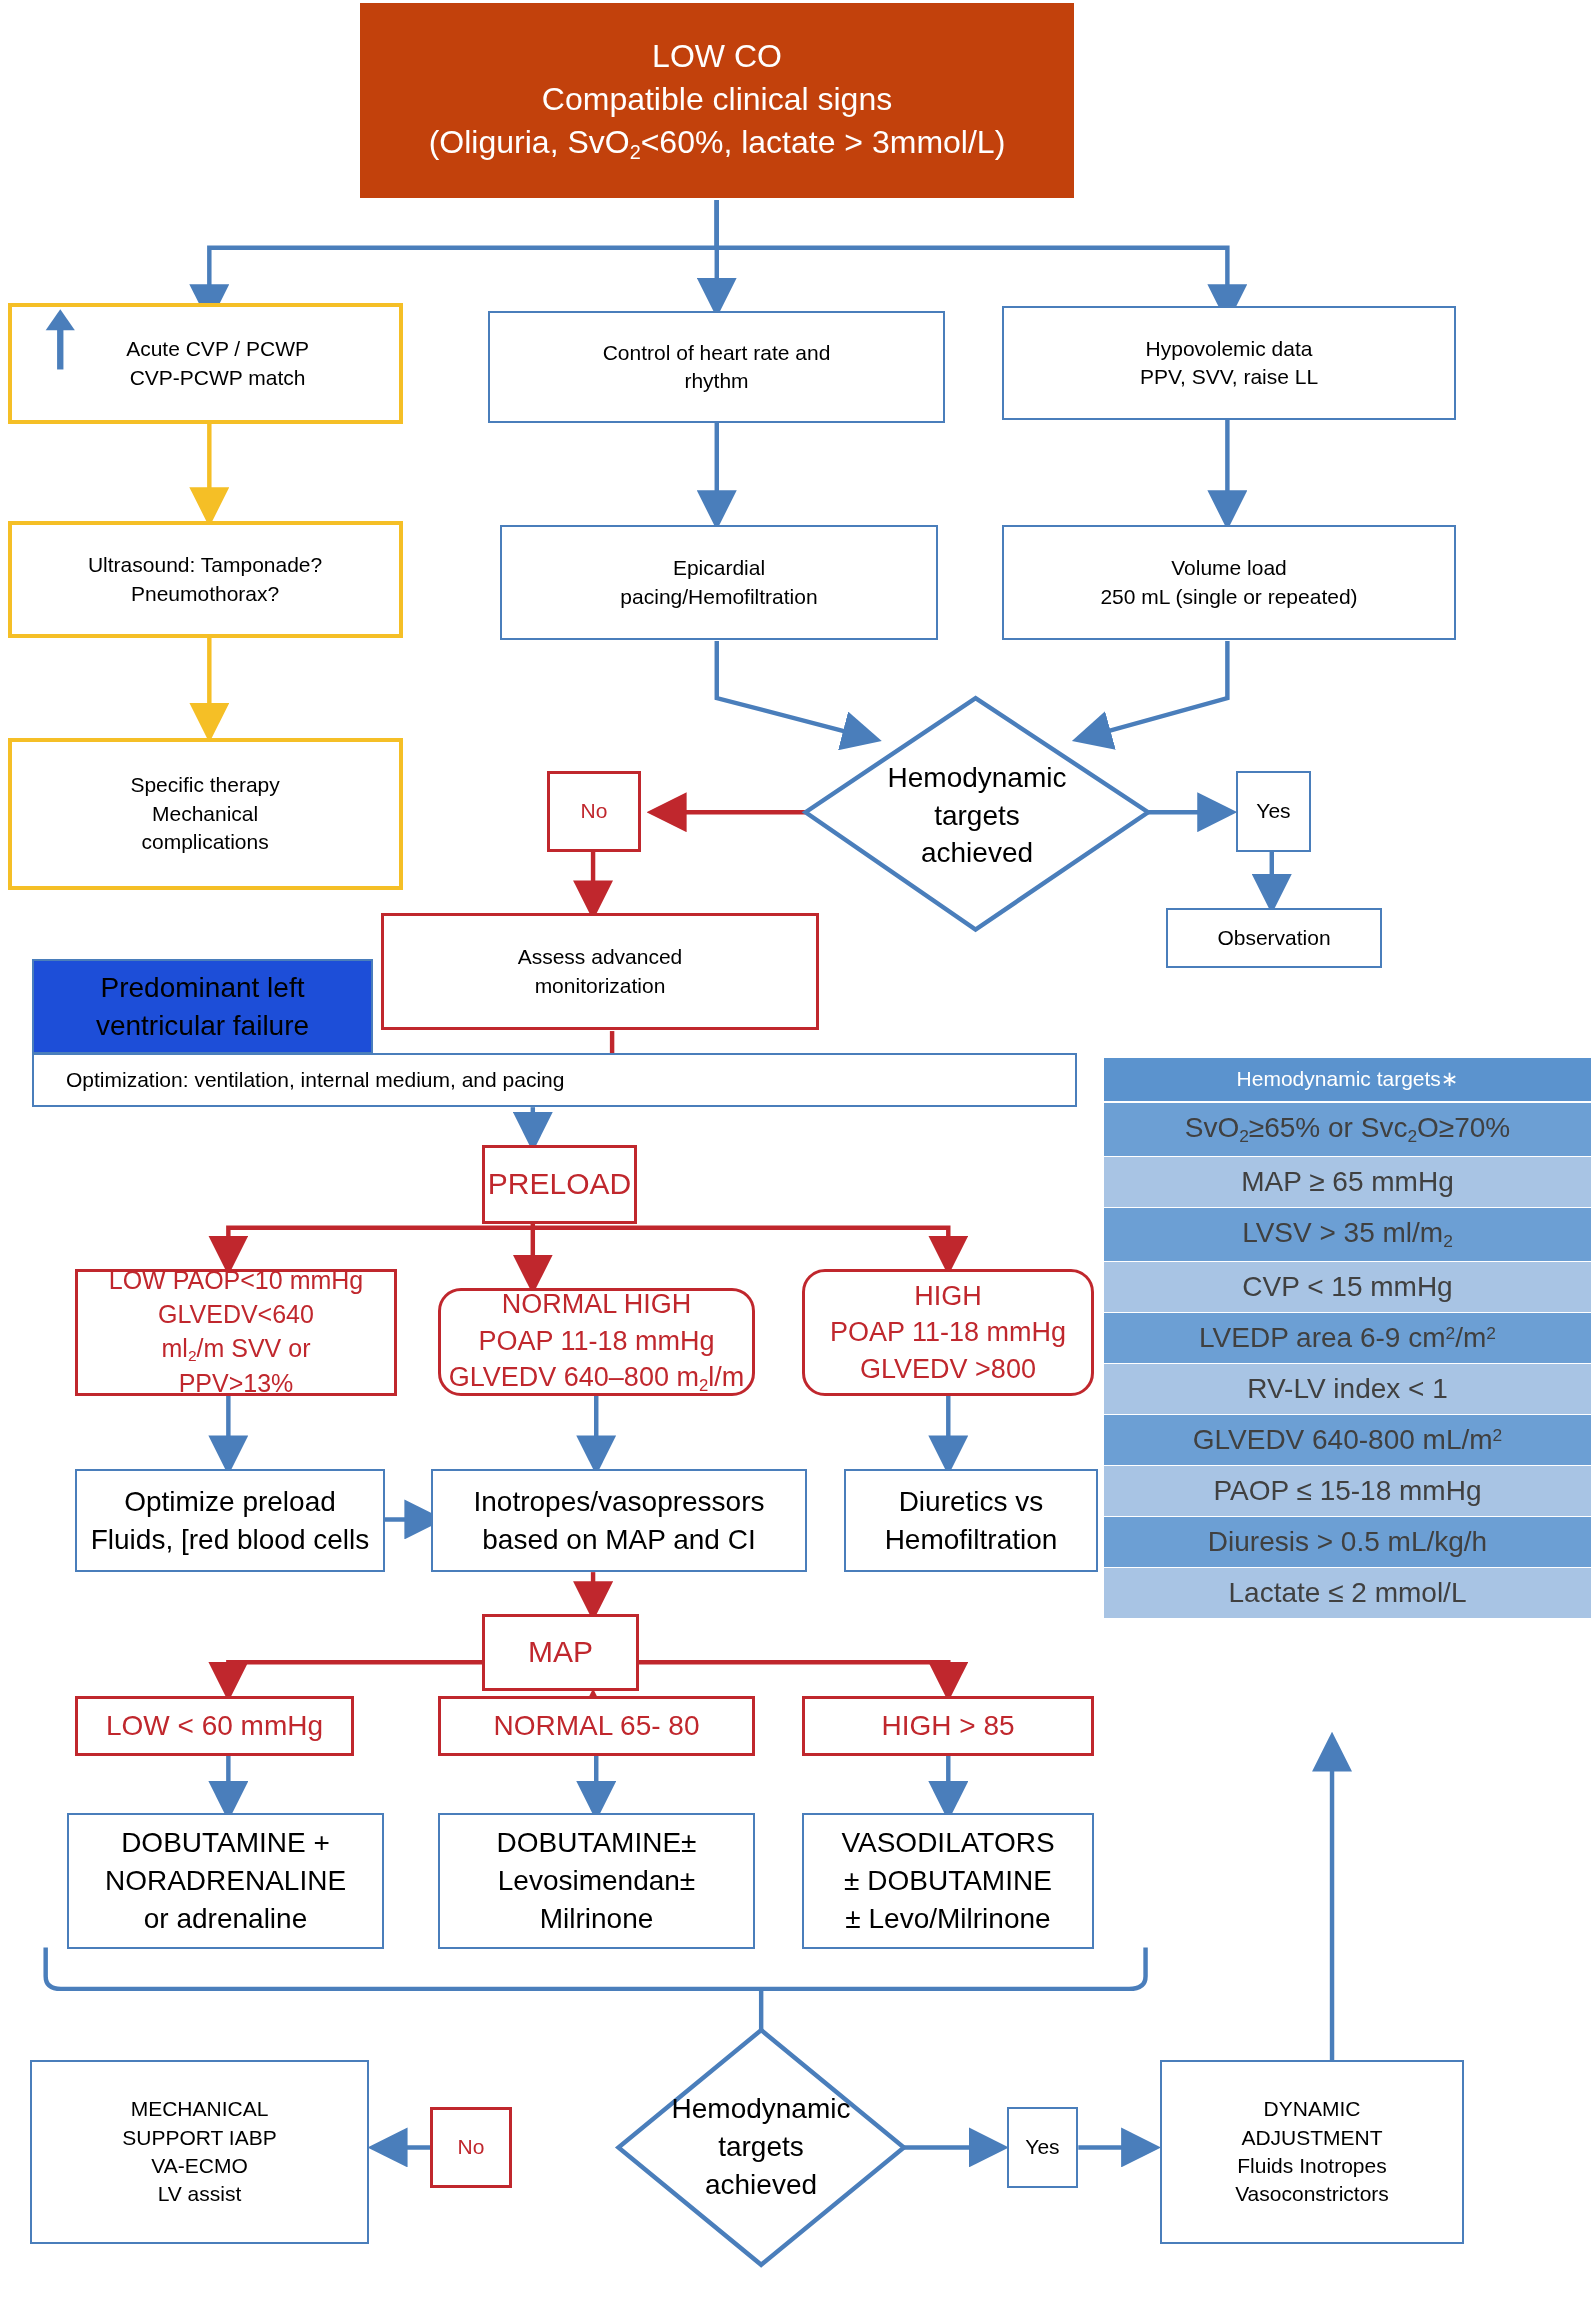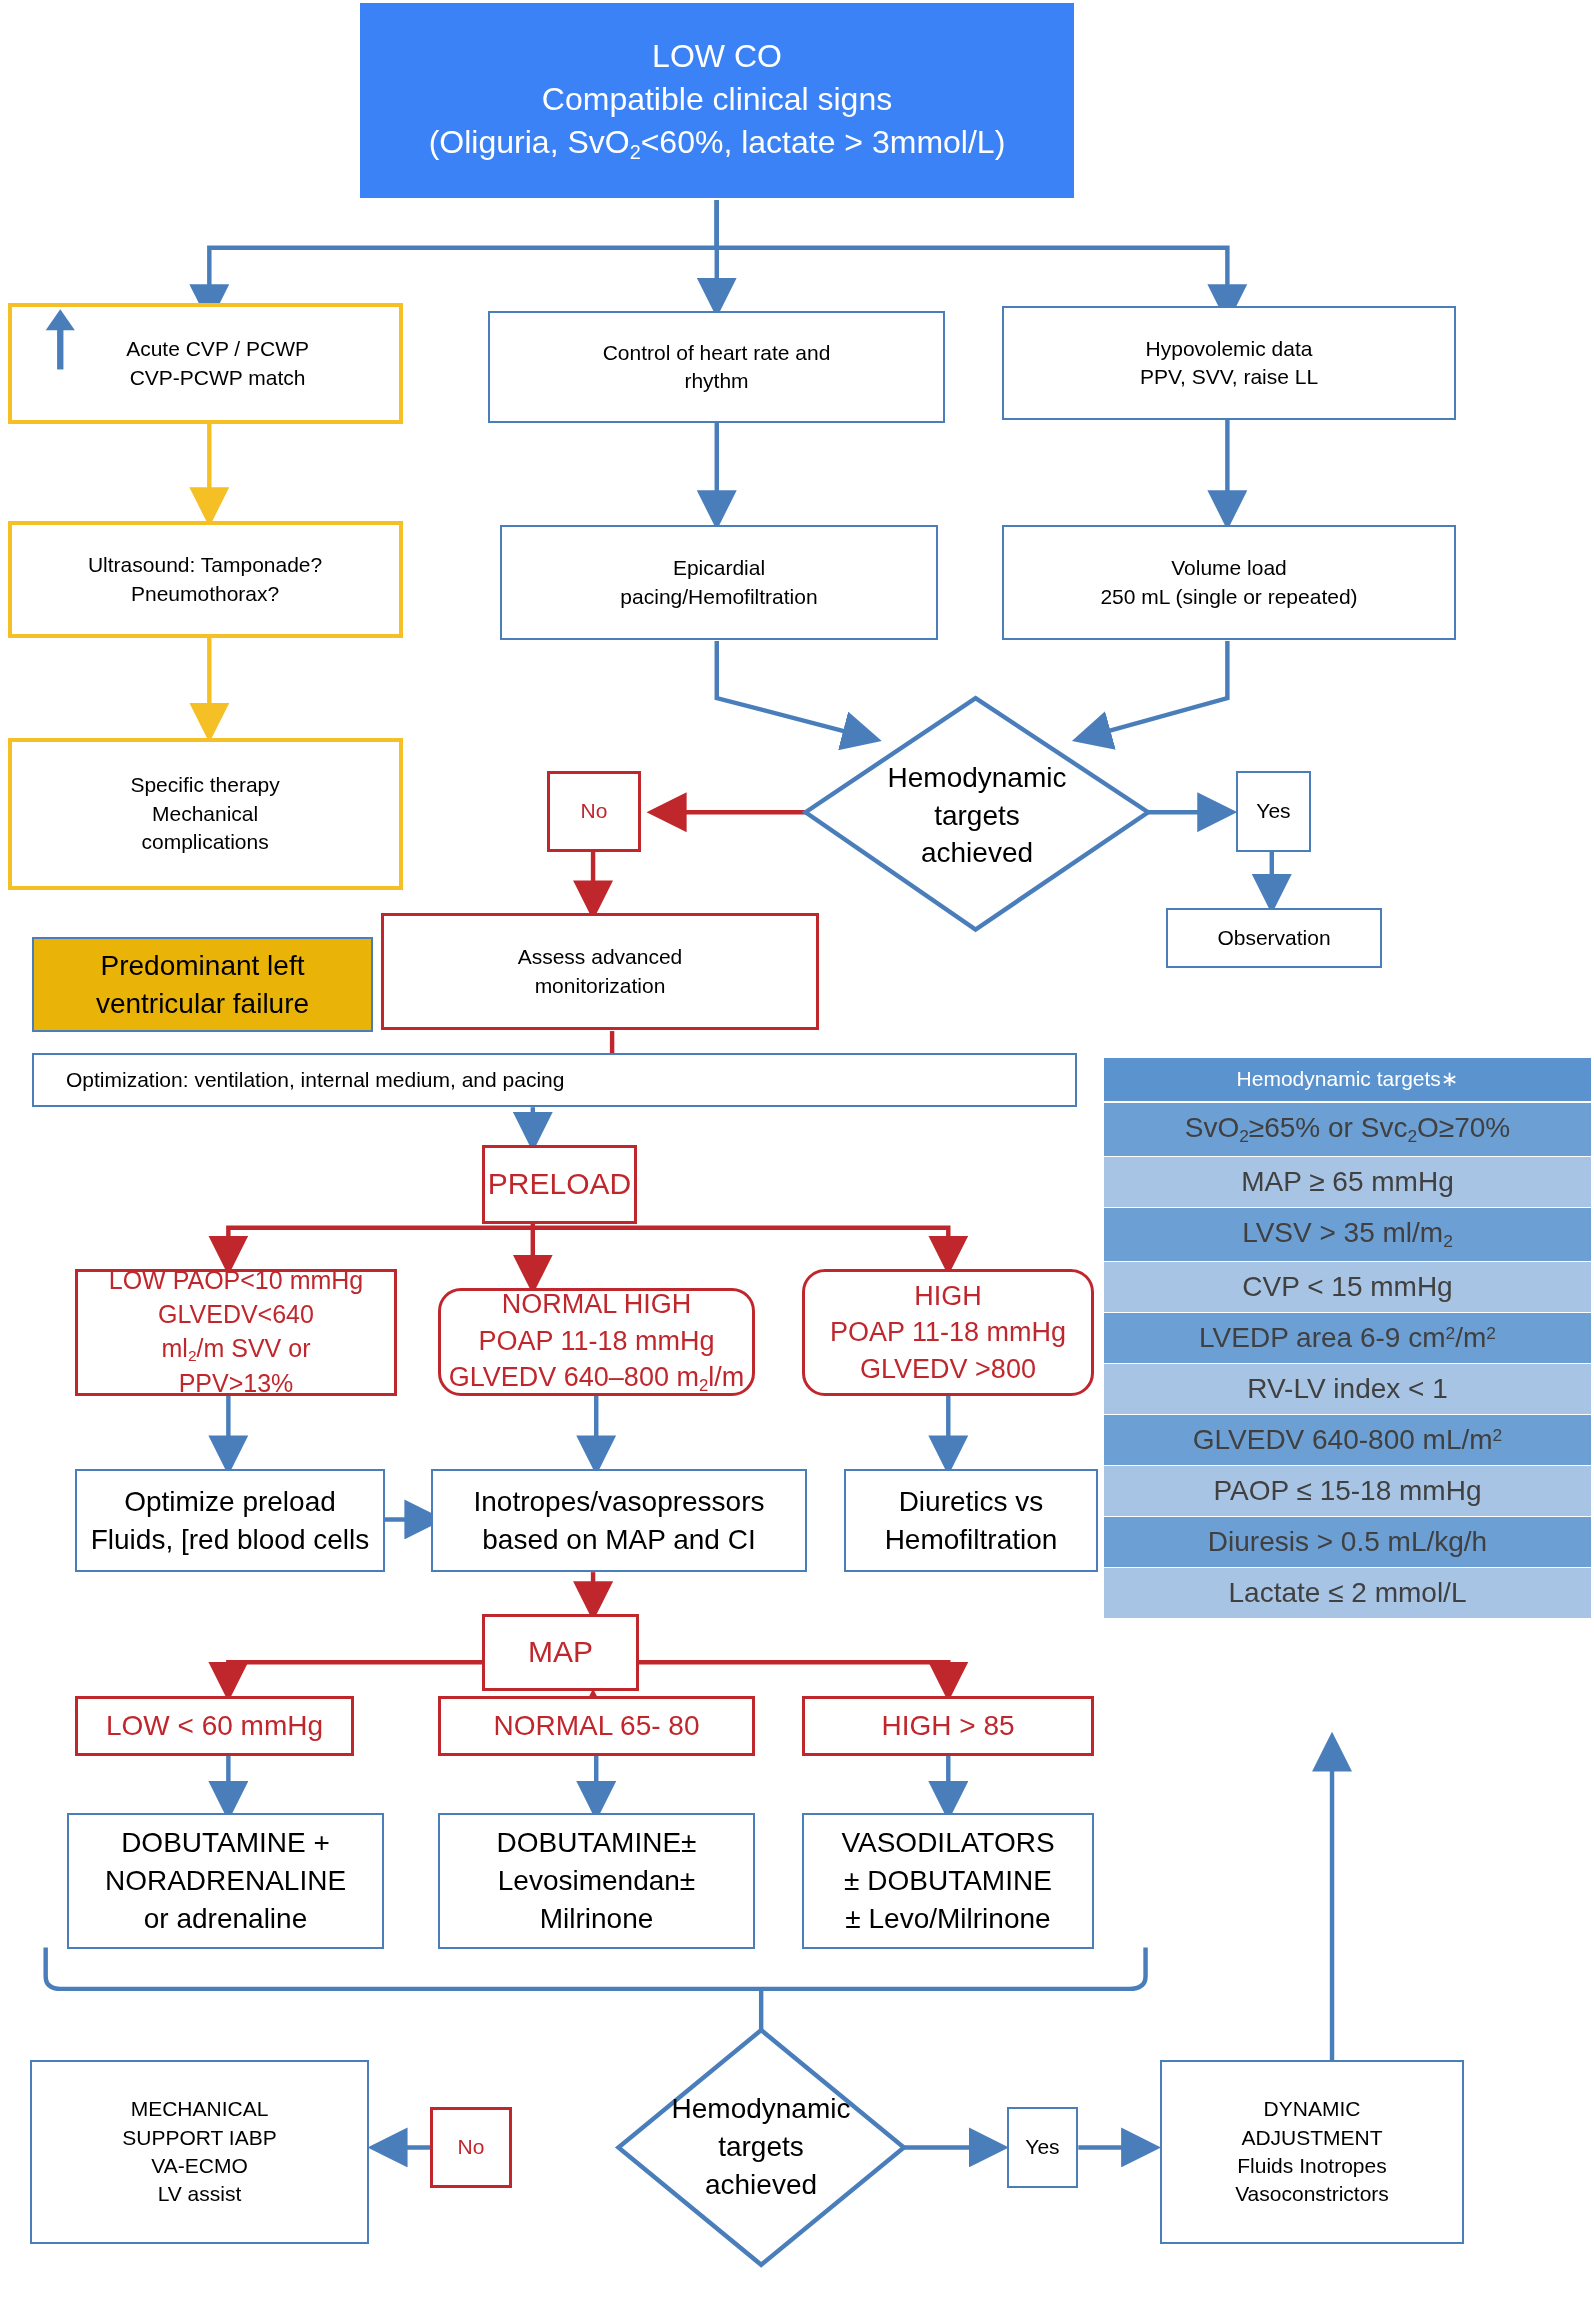--- a/index.html
+++ b/index.html
@@ -20,22 +20,22 @@
     display:flex;
     align-items:center;
     justify-content:center;
     text-align:center;
     line-height:1.35;
     background:#ffffff;
   }
   .b-blue{border:2.5px solid #4a7ebb;}
   .b-red{border:3.2px solid #c0272d;color:#c0272d;}
   .b-amber{border:4.4px solid #f5bf26;}
-  .fill-blue{background:#3b82f6;color:#ffffff;border:none;}
-  .fill-lblue{background:#eab308;border:2.5px solid #4a7ebb;}
+  .fill-blue{background:#c2410c;color:#ffffff;border:none;}
+  .fill-lblue{background:#1d4ed8;border:2.5px solid #4a7ebb;margin-top:22px;}
   .t40{font-size:25px;}
   .t42{font-size:27px;border-radius:23px;}
   .t44{font-size:28px;}
   .t46{font-size:21px;}
   .t48{font-size:30px;text-align:center;}
   .t50{font-size:32px;}
   svg.layer{position:absolute;left:0;top:0;width:1594px;height:2319px;pointer-events:none;}
   .tbl{
     position:absolute;
     box-sizing:border-box;

